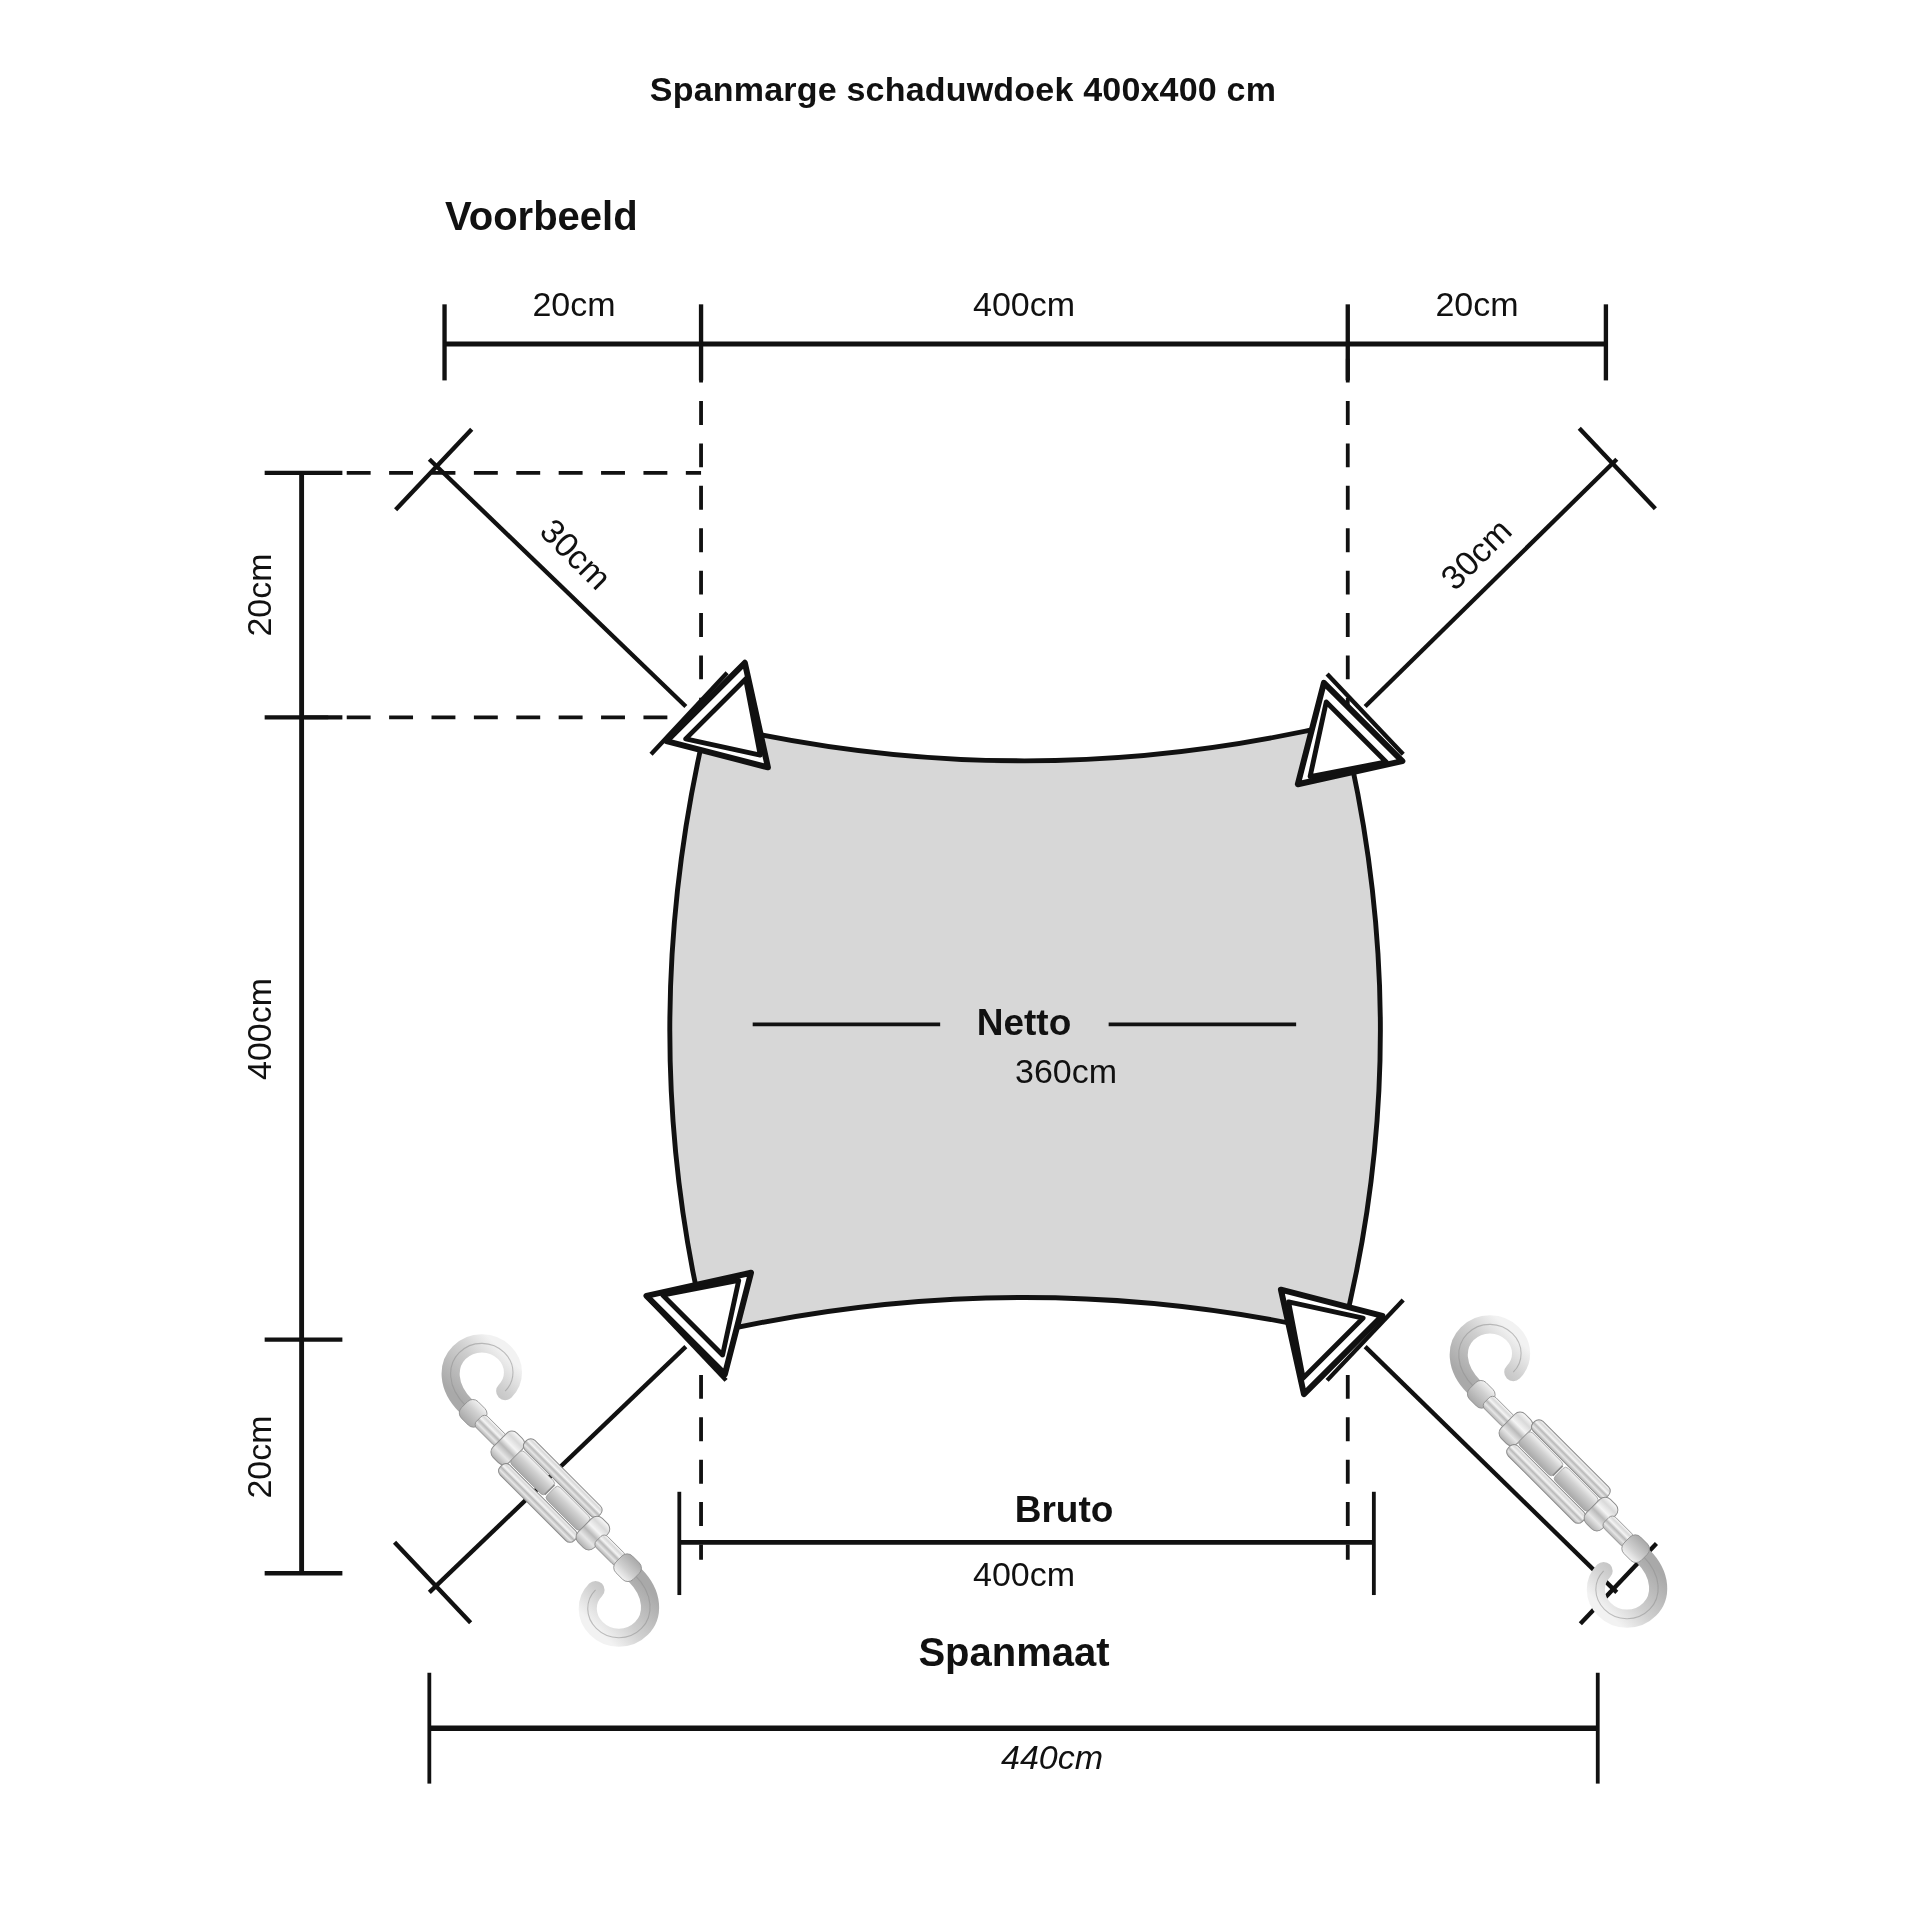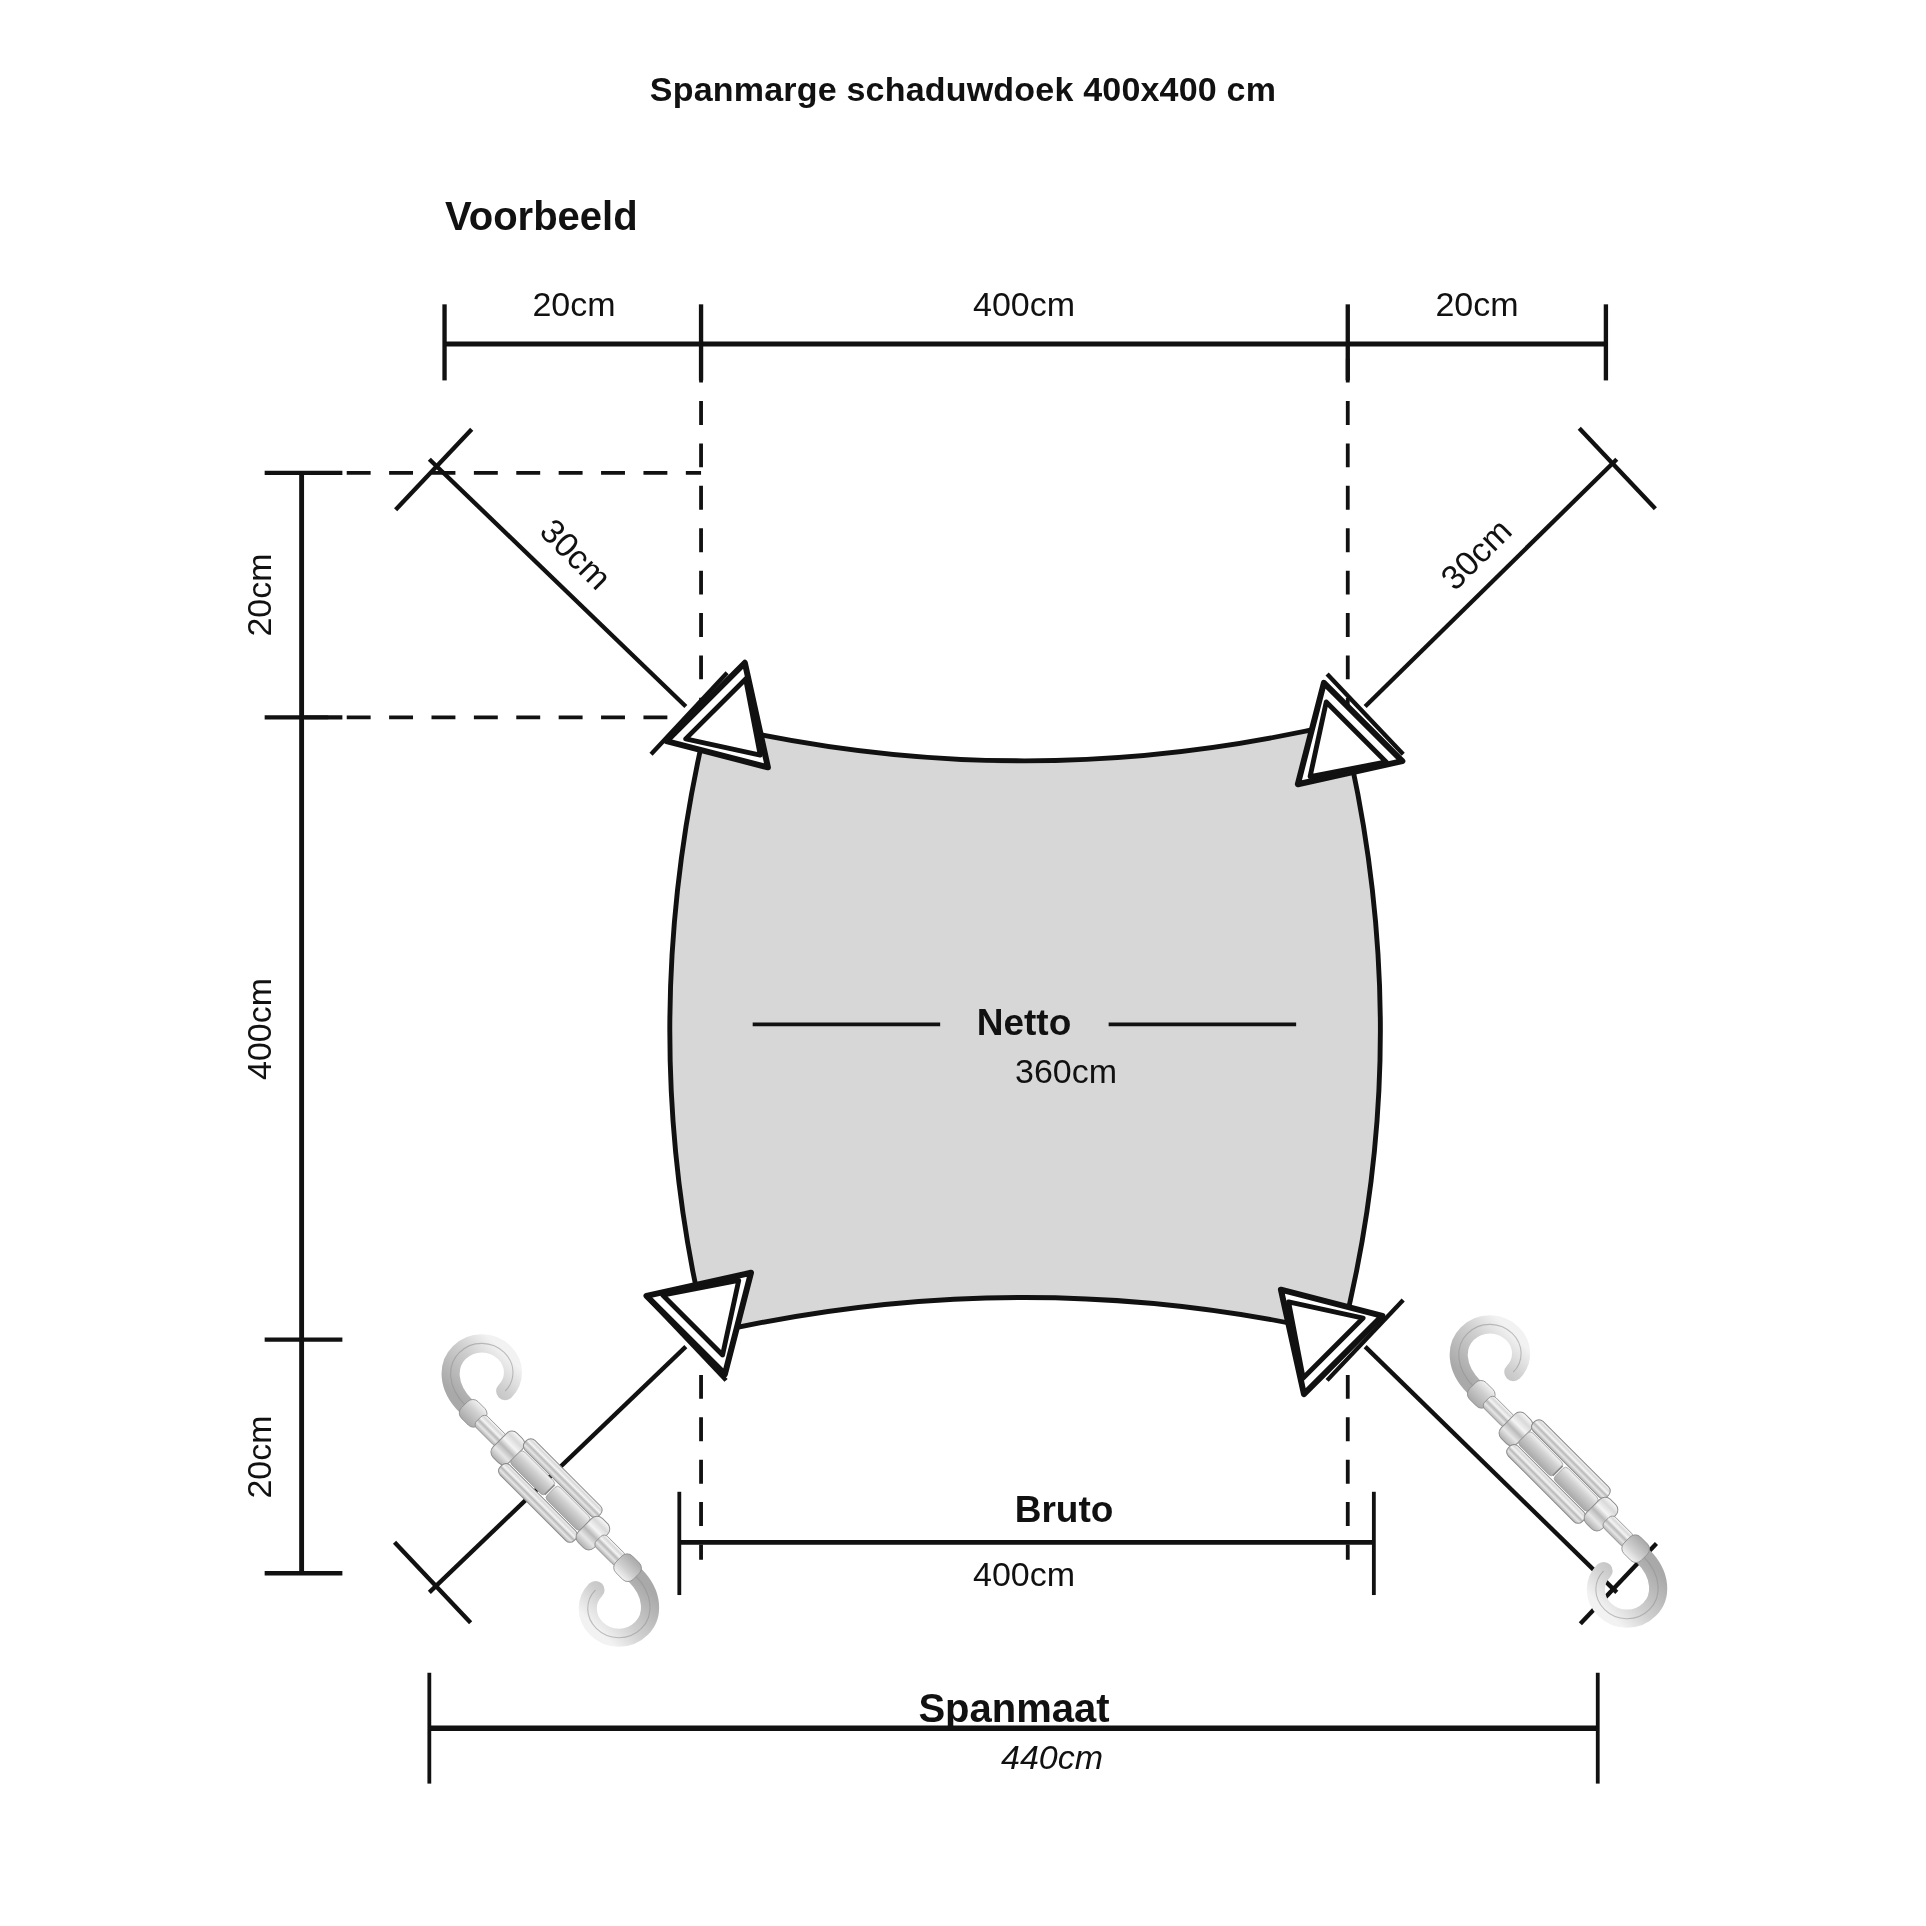--- a/index.html
+++ b/index.html
@@ -184,17 +184,17 @@
 
   <div class="txt t-dim" style="left:576px;top:554px;transform:translate(-50%,-50%) rotate(45deg);">30cm</div>
   <div class="txt t-dim" style="left:1476px;top:554px;transform:translate(-50%,-50%) rotate(-45deg);">30cm</div>
 
   <div class="txt t-netto ctr" style="left:1024px;top:1004px;">Netto</div>
   <div class="txt t-nettov ctr" style="left:1024px;top:1054px;margin-left:42px;">360cm</div>
 
   <div class="txt t-netto ctr" style="left:1024px;top:1491px;margin-left:40px;">Bruto</div>
   <div class="txt t-nettov ctr" style="left:1024px;top:1557px;">400cm</div>
 
-  <div class="txt t-head ctr" style="left:1014px;top:1688px;">Spanmaat</div>
+  <div class="txt t-head ctr" style="left:1014px;top:1632px;">Spanmaat</div>
   <div class="txt t-nettov ctr" style="left:1052px;top:1740px;font-style:italic;">440cm</div>
 
 </div>
 
 
 </body></html>

